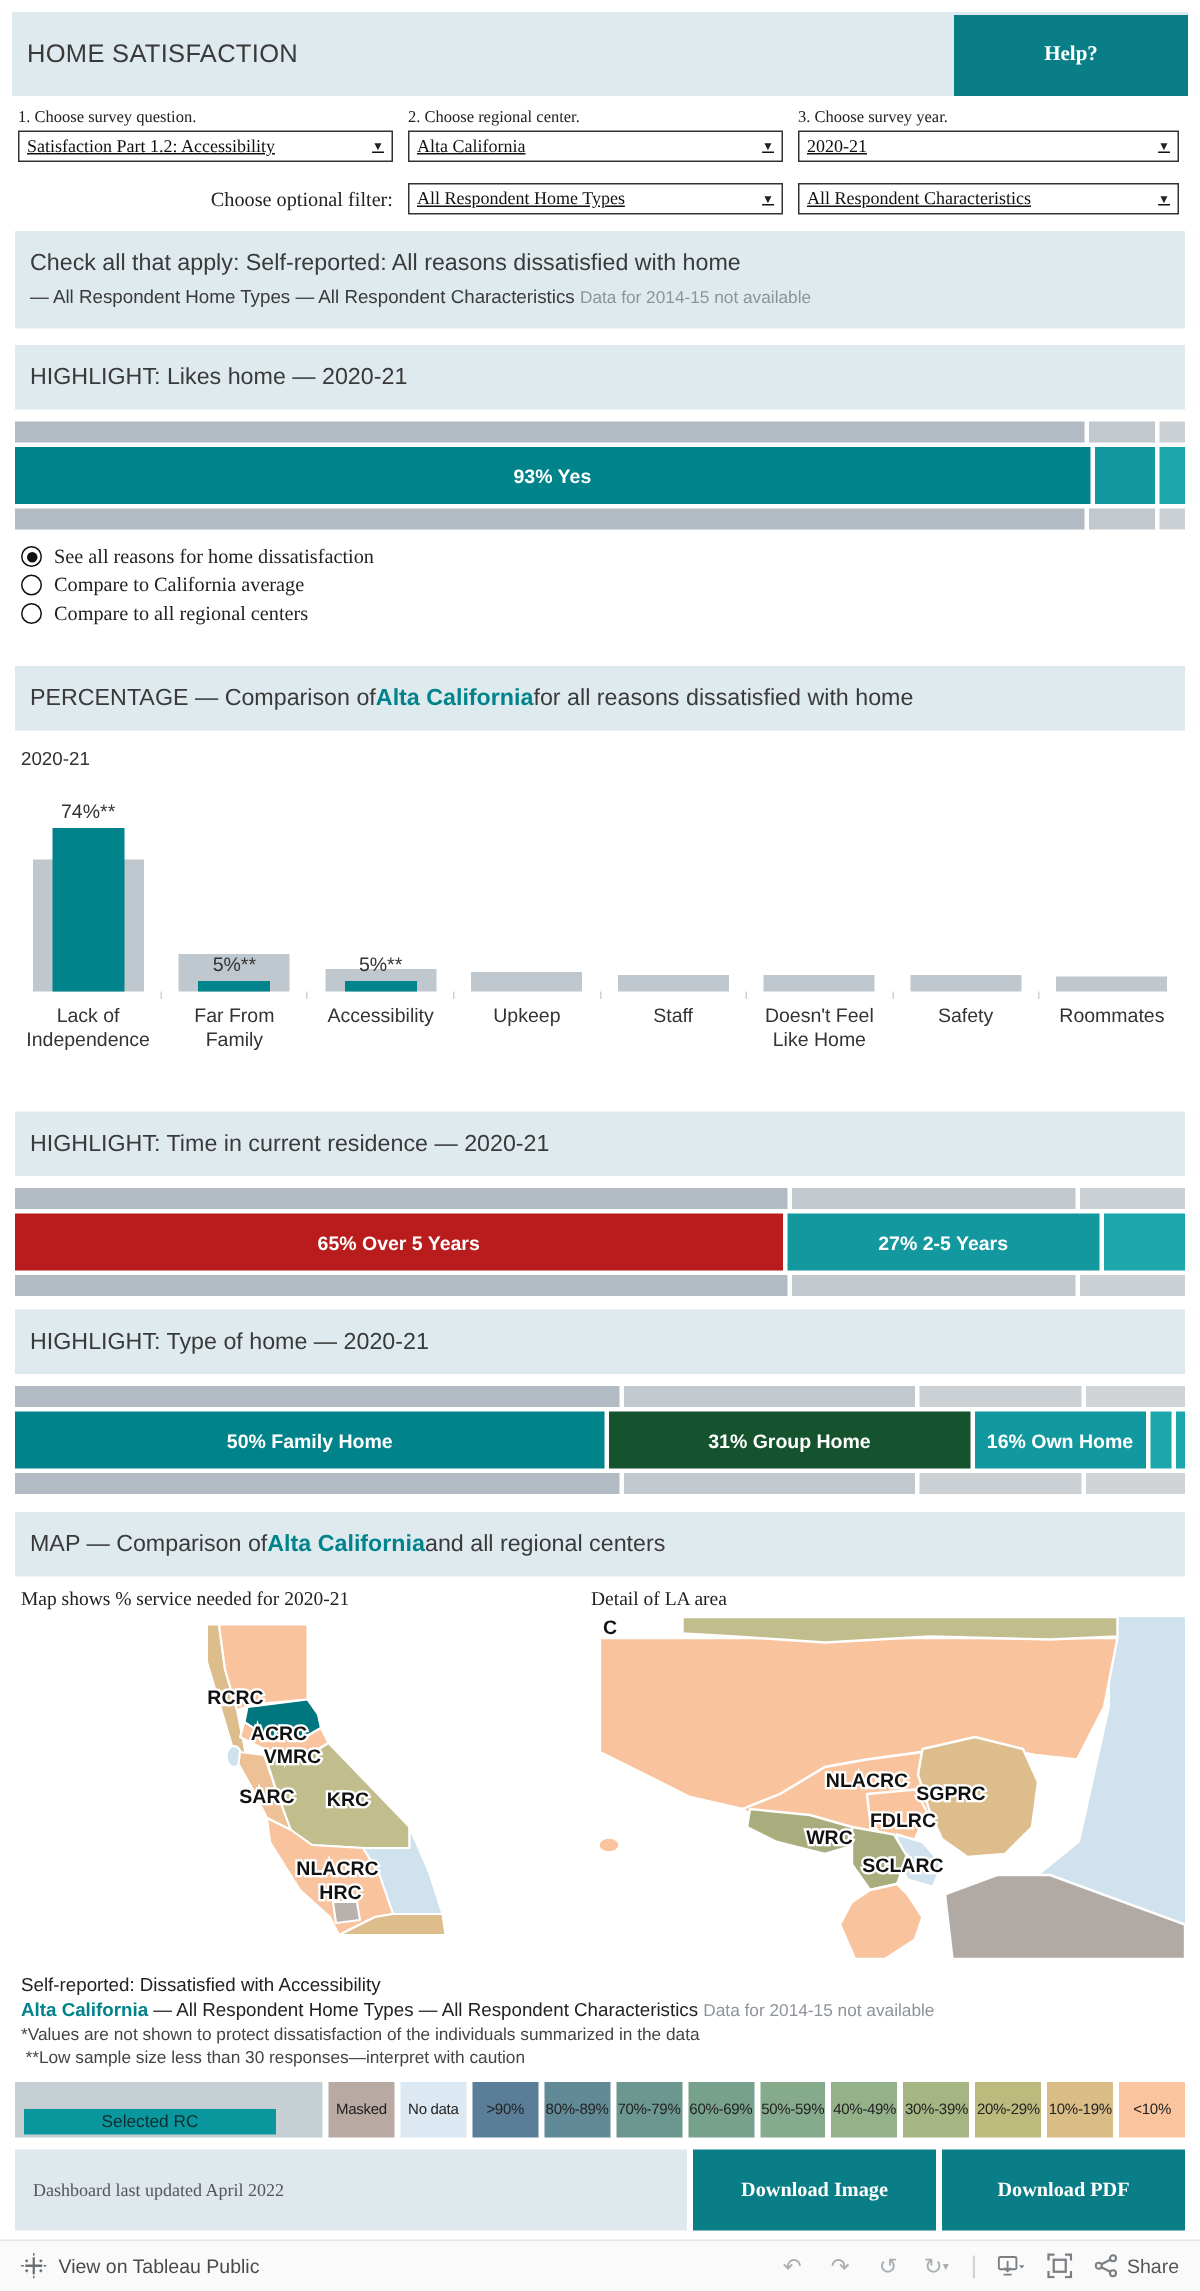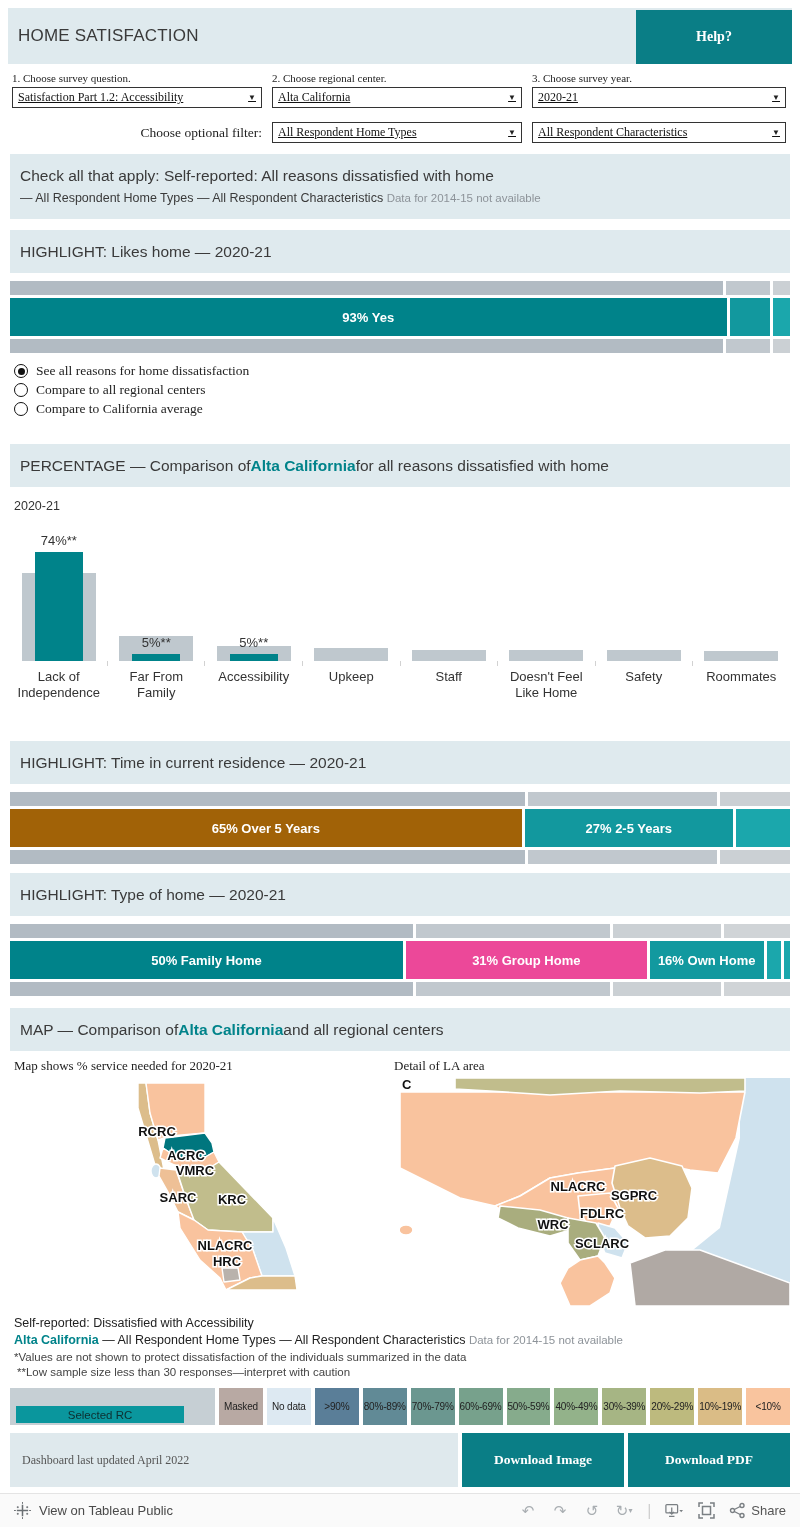--- a/index.html
+++ b/index.html
@@ -182,25 +182,25 @@
       </div>
     </div>
 
   <div class="radios">
     <div class="radio-row">
       <span class="rcirc sel"></span>
       <span>See all reasons for home dissatisfaction</span>
     </div>
     <div class="radio-row">
       <span class="rcirc"></span>
-      <span>Compare to all regional centers</span>
+      <span>Compare to California average</span>
     </div>
     <div class="radio-row">
       <span class="rcirc"></span>
-      <span>Compare to California average</span>
+      <span>Compare to all regional centers</span>
     </div>
   </div>
 
   <div class="sech" style="margin-top:27px;">
     <span>PERCENTAGE — Comparison of </span>
     <span class="tealtxt">Alta California</span>
     <span> for all reasons dissatisfied with home</span>
   </div>
   <div class="yearlab">2020-21</div>
   <div class="chart">
@@ -259,42 +259,42 @@
   </div>
 
   <div class="sech" style="margin-top:40px;">HIGHLIGHT: Time in current residence — 2020-21</div>
   <div class="stack" id="stack-time">
       <div class="srow gray">
         <div class="seg" style="flex-grow: 66.2; background: rgb(178, 187, 195);"></div>
         <div class="seg" style="flex-grow: 24.3; background: rgb(193, 200, 206);"></div>
         <div class="seg" style="flex-grow: 9; background: rgb(203, 208, 212);"></div>
       </div>
       <div class="srow main">
-        <div class="seg lab" style="flex-grow: 65.3; background: #a16207;">65% Over 5 Years</div>
+        <div class="seg lab" style="flex-grow: 65.3; background: #b91c1c;">65% Over 5 Years</div>
         <div class="seg lab" style="flex-grow: 26.6; background: rgb(18, 152, 158);">27% 2-5 Years</div>
         <div class="seg" style="flex-grow: 6.9; background: rgb(27, 167, 172);"></div>
       </div>
       <div class="srow gray">
         <div class="seg" style="flex-grow: 66.2; background: rgb(178, 187, 195);"></div>
         <div class="seg" style="flex-grow: 24.3; background: rgb(193, 200, 206);"></div>
         <div class="seg" style="flex-grow: 9; background: rgb(203, 208, 212);"></div>
       </div>
     </div>
 
   <div class="sech" style="margin-top:9px;">HIGHLIGHT: Type of home — 2020-21</div>
   <div class="stack" id="stack-type">
       <div class="srow gray">
         <div class="seg" style="flex-grow: 51.5; background: rgb(178, 187, 195);"></div>
         <div class="seg" style="flex-grow: 24.8; background: rgb(193, 200, 206);"></div>
         <div class="seg" style="flex-grow: 13.8; background: rgb(203, 208, 212);"></div>
         <div class="seg" style="flex-grow: 8.5; background: rgb(208, 212, 215);"></div>
       </div>
       <div class="srow main">
         <div class="seg lab" style="flex-grow: 50.3; background: rgb(0, 131, 138);">50% Family Home</div>
-        <div class="seg lab" style="flex-grow: 30.8; background: #ec4899;">31% Group Home</div>
+        <div class="seg lab" style="flex-grow: 30.8; background: #14532d;">31% Group Home</div>
         <div class="seg lab" style="flex-grow: 14.6; background: rgb(18, 153, 159);">16% Own Home</div>
         <div class="seg" style="flex-grow: 1.8; background: rgb(27, 167, 172);"></div>
         <div class="seg" style="flex-grow: 0.8; background: rgb(27, 167, 172);"></div>
       </div>
       <div class="srow gray">
         <div class="seg" style="flex-grow: 51.5; background: rgb(178, 187, 195);"></div>
         <div class="seg" style="flex-grow: 24.8; background: rgb(193, 200, 206);"></div>
         <div class="seg" style="flex-grow: 13.8; background: rgb(203, 208, 212);"></div>
         <div class="seg" style="flex-grow: 8.5; background: rgb(208, 212, 215);"></div>
       </div>

